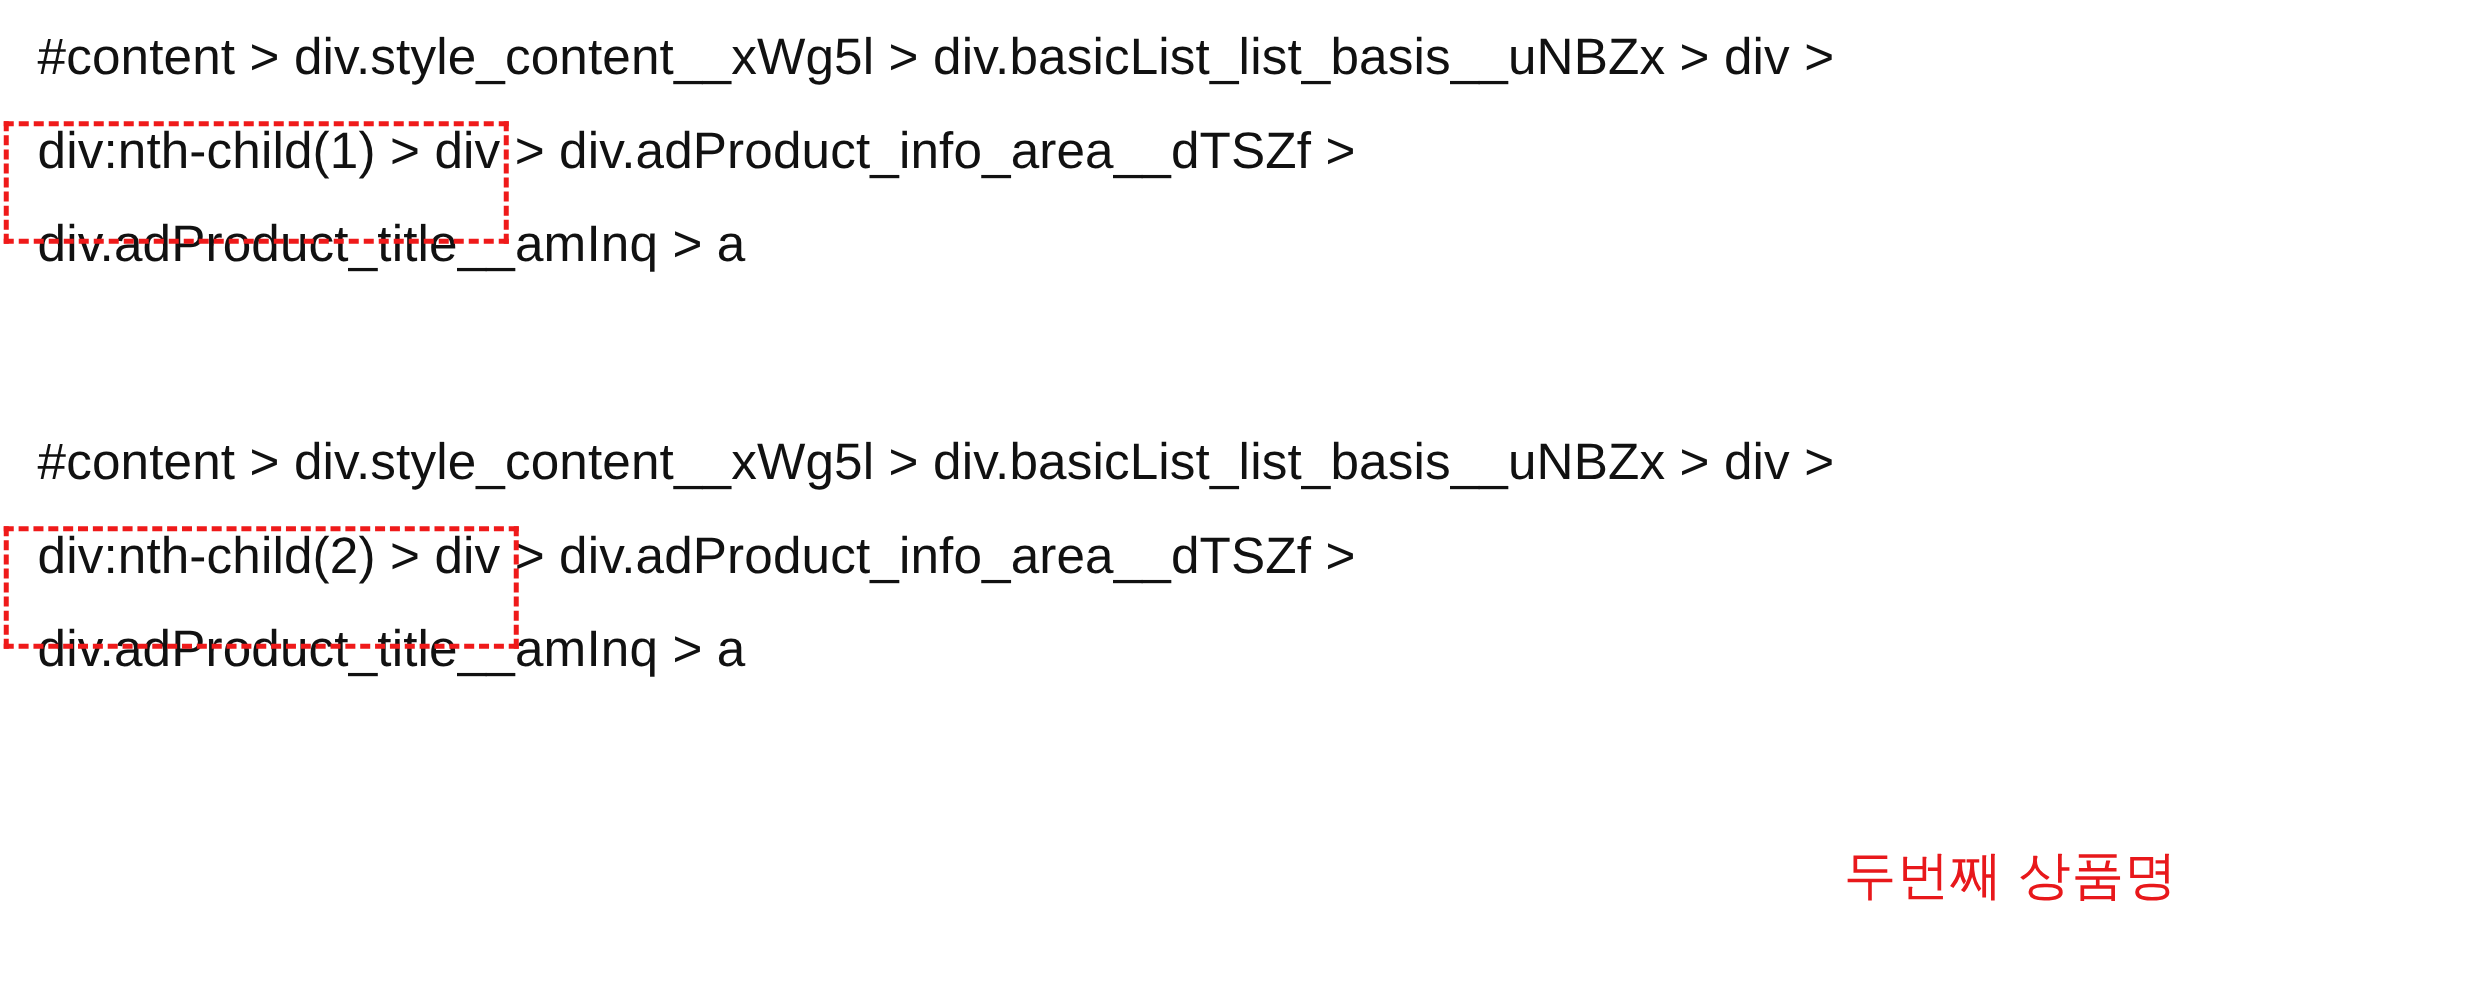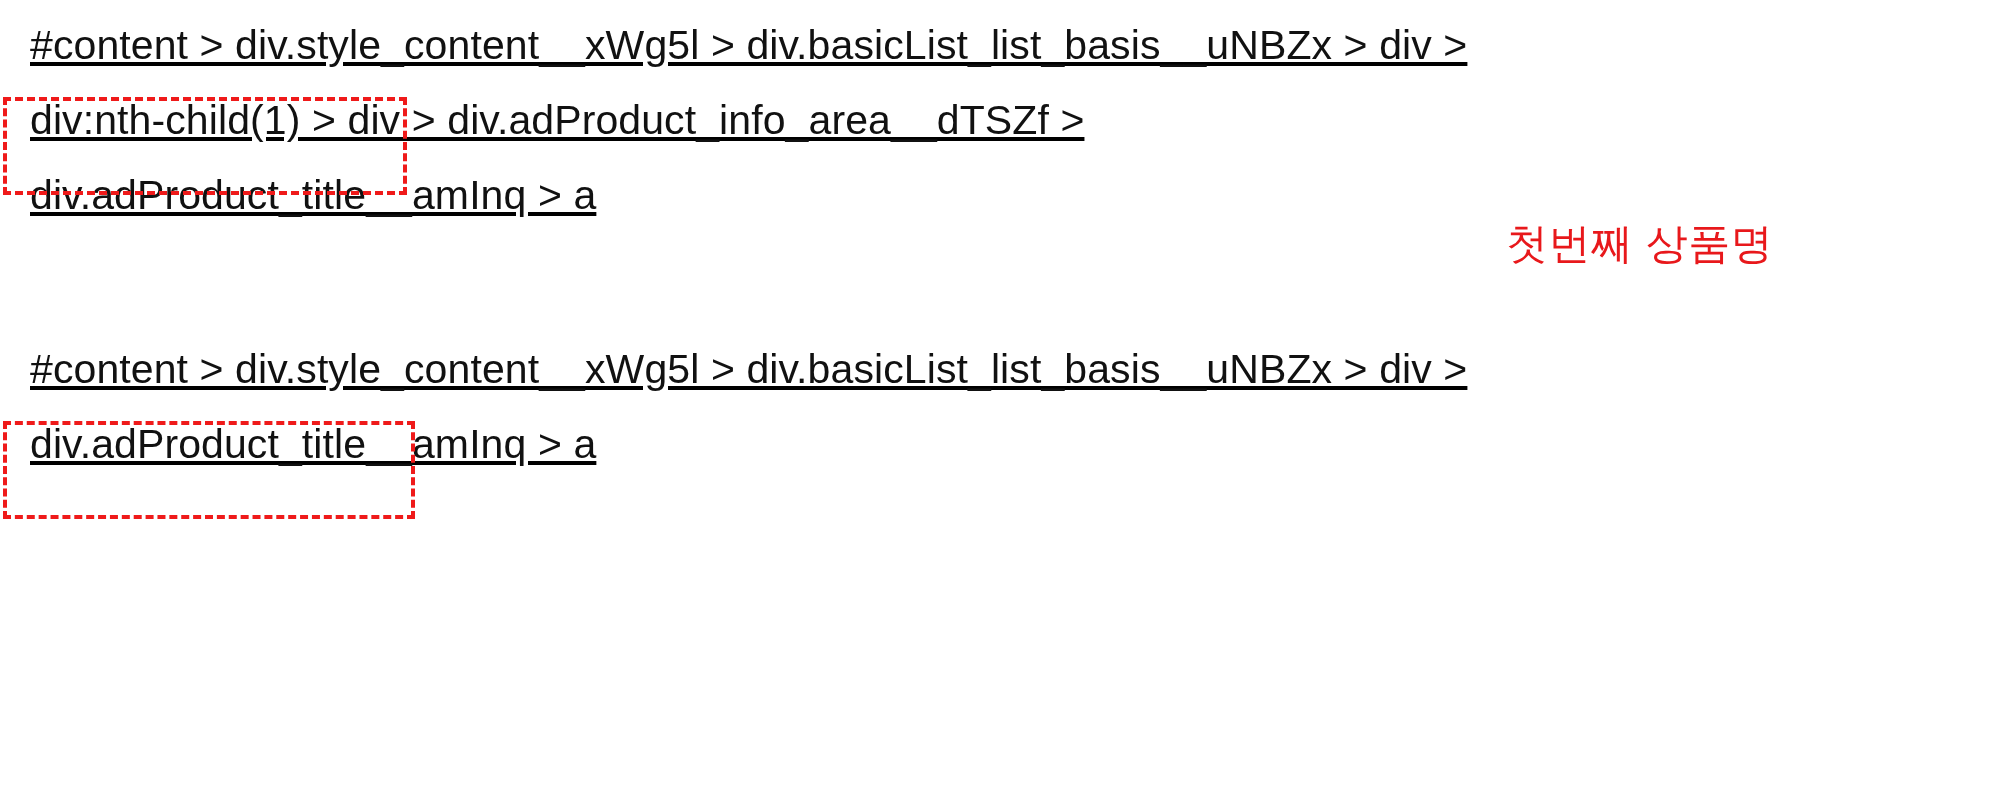--- a/index.html
+++ b/index.html
@@ -19,21 +19,20 @@
   .canvas {
     position: absolute;
     inset: 0;
   }
 
   
   .selector-block {
     position: absolute;
     left: 0;
     width: 1762px;
-    text-decoration: underline;
   }
 
   #block-1 { top: 8px; }
   #block-2 { top: 332px; }
 
   .selector-line {
     position: relative;
     height: 75px;
     line-height: 75px;
     padding-left: 30px;
@@ -92,23 +91,24 @@
 <div class="canvas">
 
   <div class="selector-block" id="block-1">
     <div class="selector-line line-1">#content &gt; div.style_content__xWg5l &gt; div.basicList_list_basis__uNBZx &gt; div &gt;</div>
     <div class="selector-line line-2">div:nth-child(1) &gt; div &gt; div.adProduct_info_area__dTSZf &gt;</div>
     <div class="selector-line line-3">div.adProduct_title__amInq &gt; a</div>
   </div>
 
   <div class="highlight-box" id="highlight-1"></div>
 
-  <div class="annotation" id="annotation-1">첫번째 상품명</div>
 
   <div class="selector-block" id="block-2">
     <div class="selector-line line-1">#content &gt; div.style_content__xWg5l &gt; div.basicList_list_basis__uNBZx &gt; div &gt;</div>
+    <div class="selector-line line-2">div:nth-child(2) &gt; div &gt; div.adProduct_info_area__dTSZf &gt;</div>
     <div class="selector-line line-3">div.adProduct_title__amInq &gt; a</div>
   </div>
 
   <div class="highlight-box" id="highlight-2"></div>
 
+  <div class="annotation" id="annotation-2">두번째 상품명</div>
 
 </div>
 
 </body></html>

